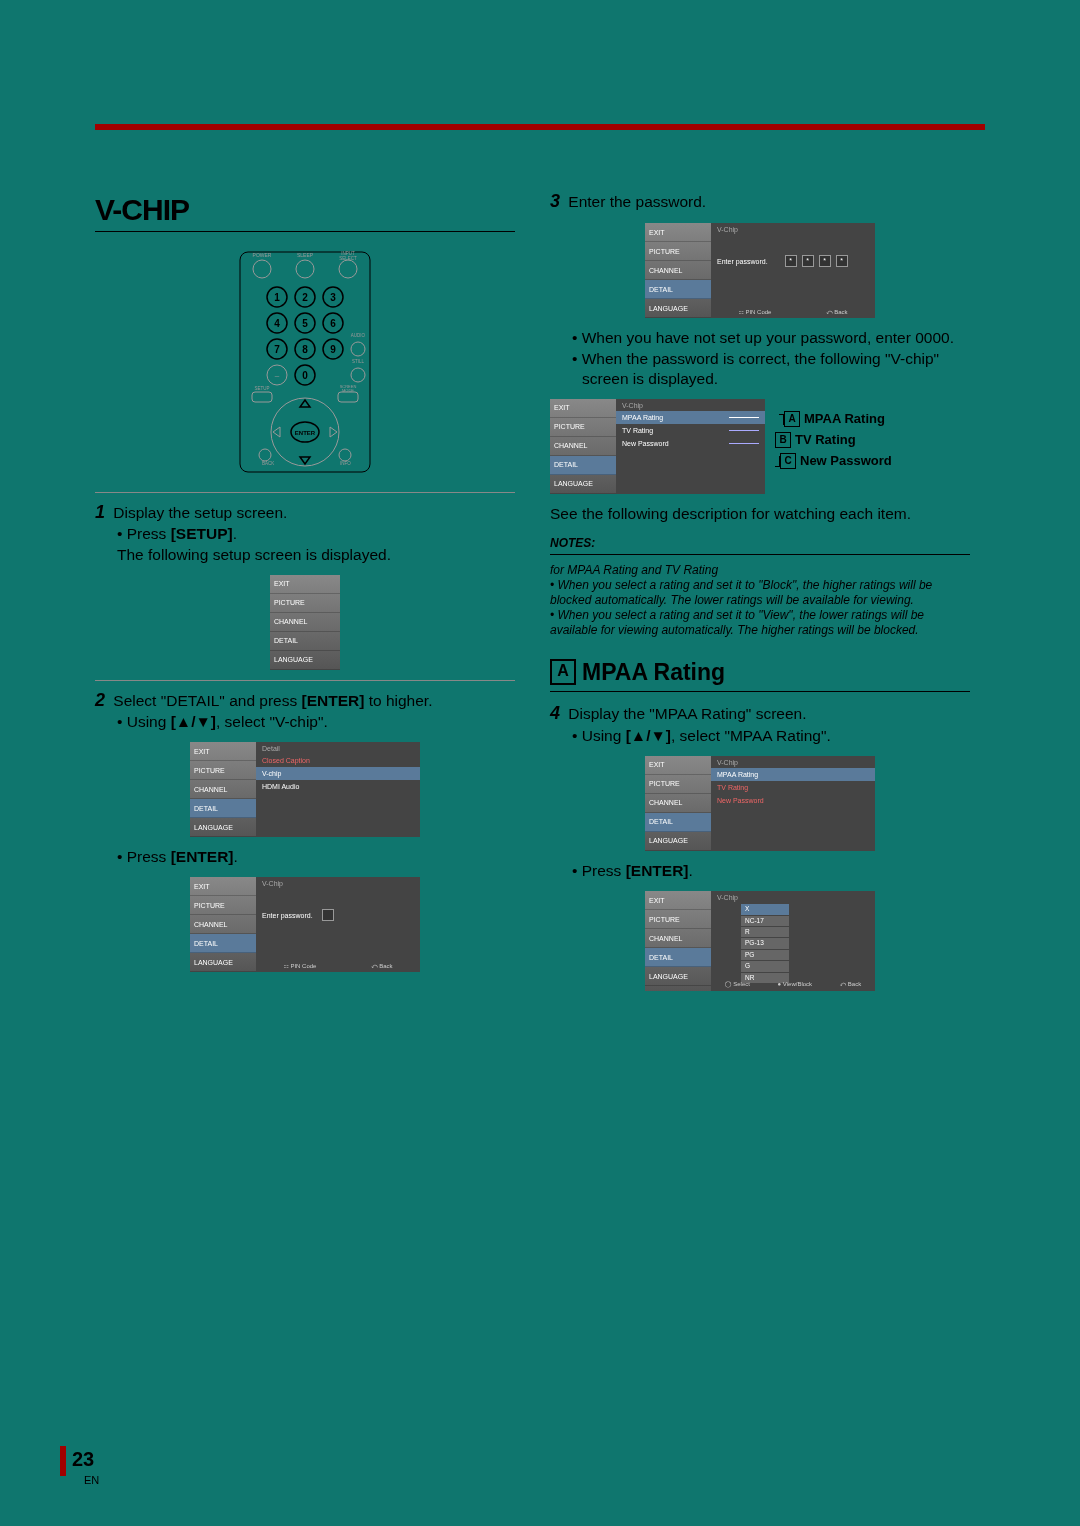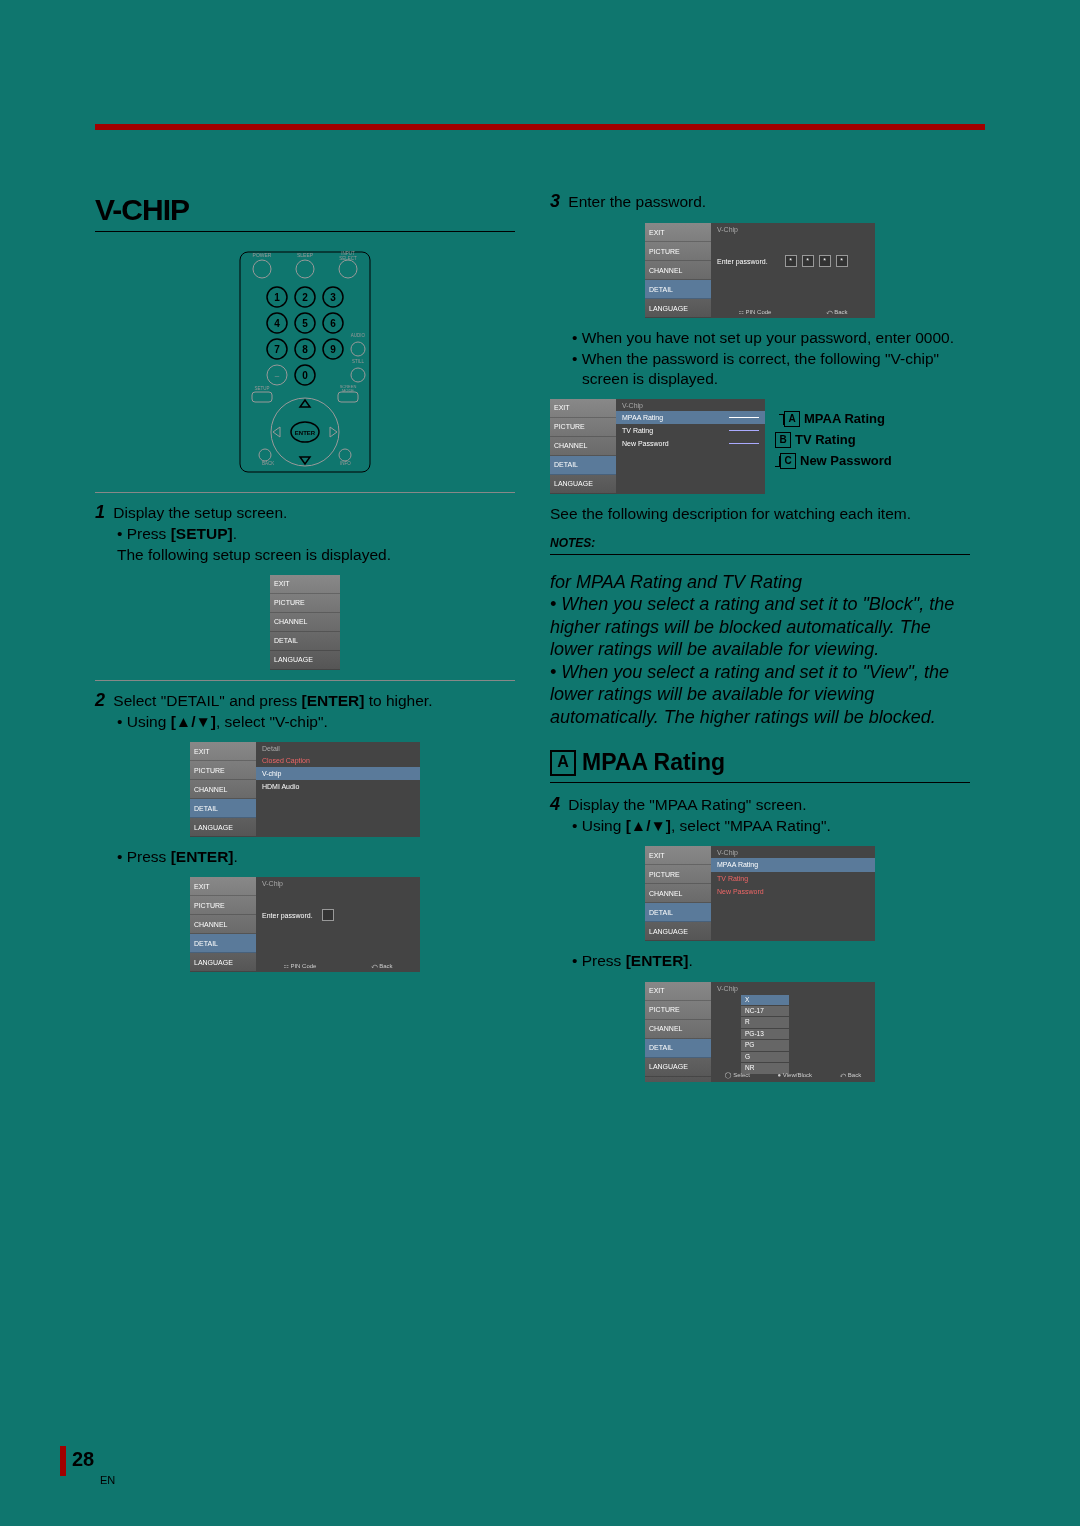--- a/index.html
+++ b/index.html
@@ -22,24 +22,24 @@
 .tv-main { background:#444; position:relative; }
 .tv-title { position:absolute; top:2px; left:6px; font-size:7px; color:#aaa; }
 .tv-row { font-size:7px; color:#fff; padding:2px 6px; }
 .tv-row.sel { background:#5a7a9a; }
 .tv-row.red { color:#e66; }
 .tv-bottom { position:absolute; bottom:2px; left:0; right:0; font-size:6px; color:#ccc; display:flex; justify-content:space-around; }
 .subhead { font-size:23px; font-weight:bold; border-bottom:1px solid #000; padding-bottom:4px; margin:20px 0 10px; display:flex; align-items:center; gap:6px; }
 .box-letter { display:inline-block; border:2px solid #000; width:22px; height:22px; text-align:center; line-height:20px; font-size:16px; font-weight:bold; }
 .box-letter-sm { display:inline-block; border:1.5px solid #000; width:14px; height:14px; text-align:center; line-height:13px; font-size:10px; font-weight:bold; vertical-align:middle; }
 .notes-hdr { font-weight:bold; font-style:italic; font-size:12px; border-bottom:1px solid #000; padding-bottom:2px; margin-top:12px; }
-.notes-body { font-style:italic; font-size:18px; line-height:1.25; margin-top:16px; }
+.notes-body { font-style:italic; font-size:12px; line-height:1.25; margin-top:8px; }
 .page-num { position:absolute; left:72px; bottom:55px; font-weight:bold; font-size:20px; }
 .page-num-bar { position:absolute; left:60px; bottom:50px; width:6px; height:30px; background:#a00000; }
-.footer-lang { position:absolute; left:100px; bottom:40px; font-size:11px; }
+.footer-lang { position:absolute; left:84px; bottom:40px; font-size:11px; }
 .pwd-box { display:inline-block; width:10px; height:10px; border:1px solid #999; background:#333; margin-left:1px; text-align:center; line-height:10px; color:#fff; font-size:7px; }
 .legend-item { font-size:13px; font-weight:bold; display:flex; align-items:center; gap:4px; margin:4px 0; }
 .legend-line { width:14px; height:1px; background:#000; }
 .rating-row { font-size:6.5px; color:#fff; background:#666; padding:1px 4px; margin:1px 0; width:40px; }
 .rating-row.sel { background:#5a7a9a; }
 </style>
 </head>
 <body>
 
 <div class="page">
@@ -329,15 +329,15 @@
                 <span>⤺ <span>Back</span></span>
               </div>
           </div>
         </div>
       </div>
 
     </div>
   </div>
 
   <div class="page-num-bar"></div>
-  <div class="page-num">28</div>
+  <div class="page-num">23</div>
   <div class="footer-lang">EN</div>
 </div>
 
 </body></html>

